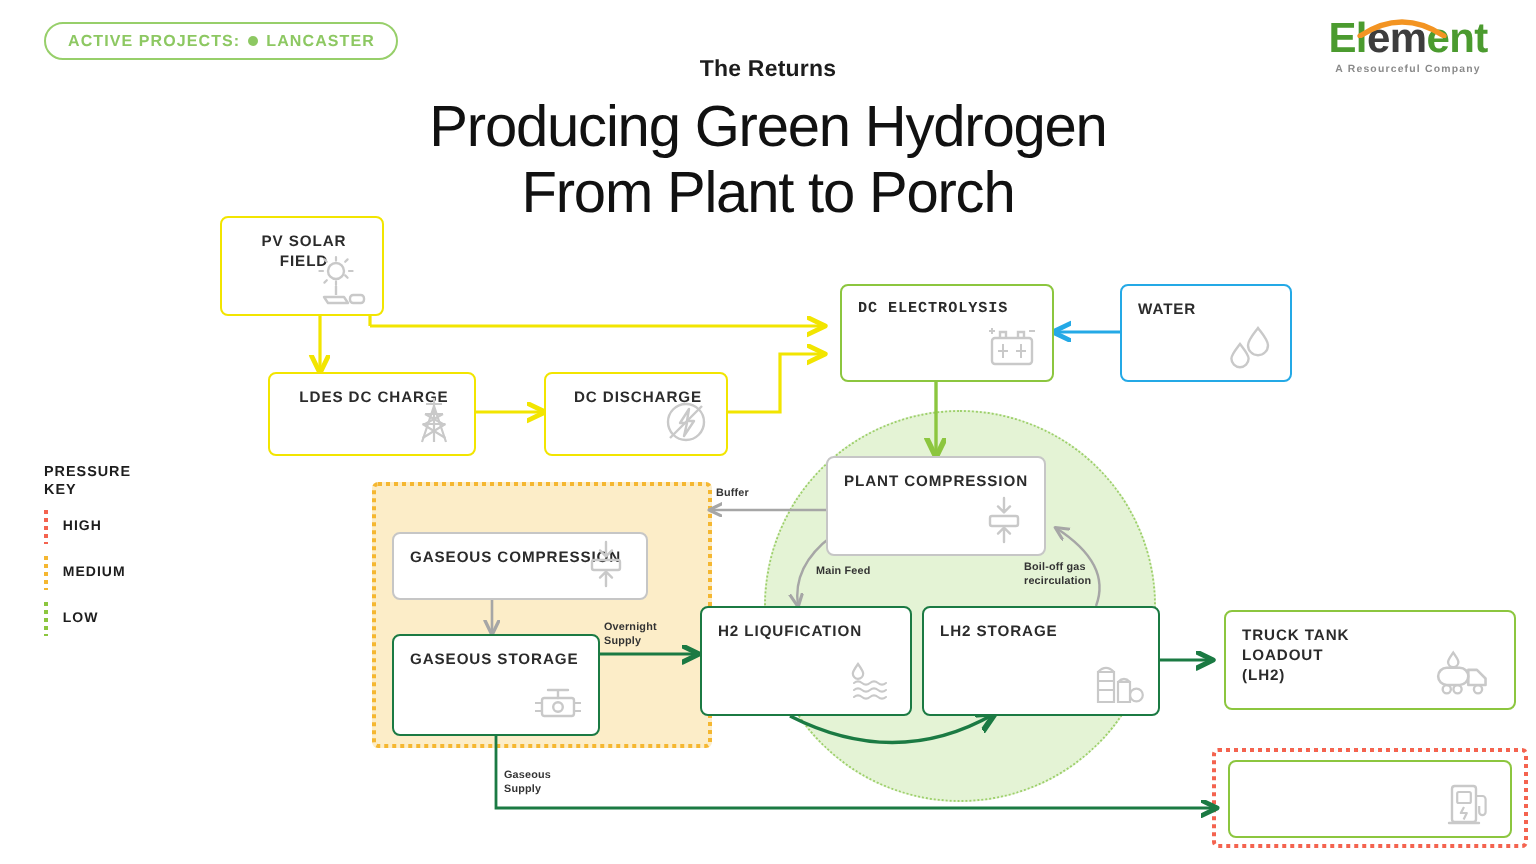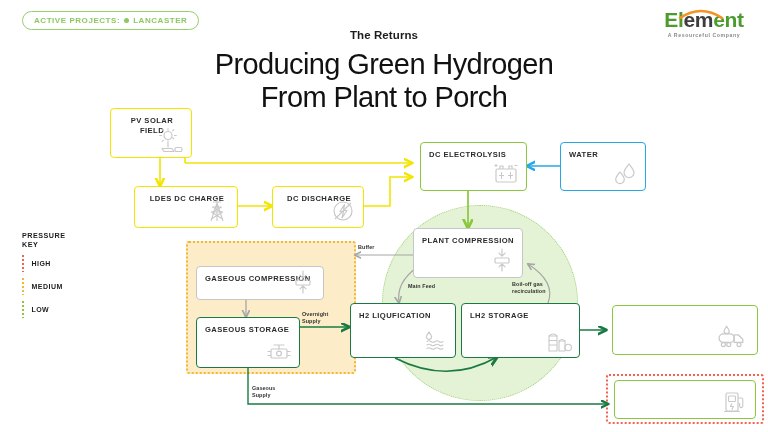--- a/index.html
+++ b/index.html
@@ -219,21 +219,21 @@
 
     <div class="node n-yellow" style="left:272px; top:186px; width:92px; height:42px;">
       <div class="lbl">DC DISCHARGE</div>
       <svg class="ico" viewBox="0 0 28 26">
         <circle cx="14" cy="14" r="9" fill="none" stroke="currentColor" stroke-width="1.2"></circle>
         <path d="M15.5 7.5l-4.5 7h3.5l-1.5 6.5 5-7.5h-3.5z" fill="none" stroke="currentColor" stroke-width="1.2" stroke-linejoin="round"></path>
         <path d="M6 22L22 6" fill="none" stroke="currentColor" stroke-width="1.2"></path>
       </svg>
     </div>
 
-    <div class="node n-lgreen" style="left:420px; top:142px; width:107px; height:49px;">
+    <div class="node n-lgreen" style="left:420px; top:142px; width:107px; height:49px;font-family:Liberation Mono, monospace;">
       <div class="lbl">DC ELECTROLYSIS</div>
       <svg class="ico" viewBox="0 0 28 26">
         <rect x="4" y="9" width="20" height="13" rx="1.5" fill="none" stroke="currentColor" stroke-width="1.2"></rect>
         <path d="M8 9V6h3v3M17 9V6h3v3" fill="none" stroke="currentColor" stroke-width="1.2"></path>
         <g stroke="currentColor" stroke-width="1">
           <path d="M9.5 12v7M18.5 12v7M7 15.5h5M16 15.5h5"></path>
         </g>
         <path d="M2.5 5.5h3M4 4v3M22.5 5.5h3" fill="none" stroke="currentColor" stroke-width="1"></path>
       </svg>
     </div>
@@ -292,20 +292,23 @@
         <path d="M4 9h8v15H4z" fill="none" stroke="currentColor" stroke-width="1.1"></path>
         <path d="M4 9q4-4 8 0" fill="none" stroke="currentColor" stroke-width="1.1"></path>
         <path d="M4 13.5h8M4 18h8" fill="none" stroke="currentColor" stroke-width="1"></path>
         <path d="M14 14h6v10h-6z" fill="none" stroke="currentColor" stroke-width="1.1"></path>
         <path d="M14 14q3-3 6 0" fill="none" stroke="currentColor" stroke-width="1.1"></path>
         <circle cx="23.2" cy="20.5" r="3.2" fill="none" stroke="currentColor" stroke-width="1.1"></circle>
       </svg>
     </div>
 
     <div class="node n-lgreen" style="left:612px; top:305px; width:146px; height:50px;">
+      <div class="lbl">TRUCK TANK
+LOADOUT
+(LH2)</div>
       <svg class="ico" viewBox="0 0 28 26" style="width:38px;height:28px">
         <rect x="2" y="11" width="14" height="8" rx="4" fill="none" stroke="currentColor" stroke-width="1.2"></rect>
         <path d="M16 12h4l4 4v3h-8z" fill="none" stroke="currentColor" stroke-width="1.2" stroke-linejoin="round"></path>
         <circle cx="6" cy="21" r="1.9" fill="none" stroke="currentColor" stroke-width="1.1"></circle>
         <circle cx="11" cy="21" r="1.9" fill="none" stroke="currentColor" stroke-width="1.1"></circle>
         <circle cx="20.5" cy="21" r="1.9" fill="none" stroke="currentColor" stroke-width="1.1"></circle>
         <path d="M9 4c1.5 2.2 2.4 3.3 2.4 4.4A2.4 2.4 0 0 1 6.6 8.4C6.6 7.3 7.5 6.2 9 4z" fill="none" stroke="currentColor" stroke-width="1.1"></path>
       </svg>
     </div>
 

